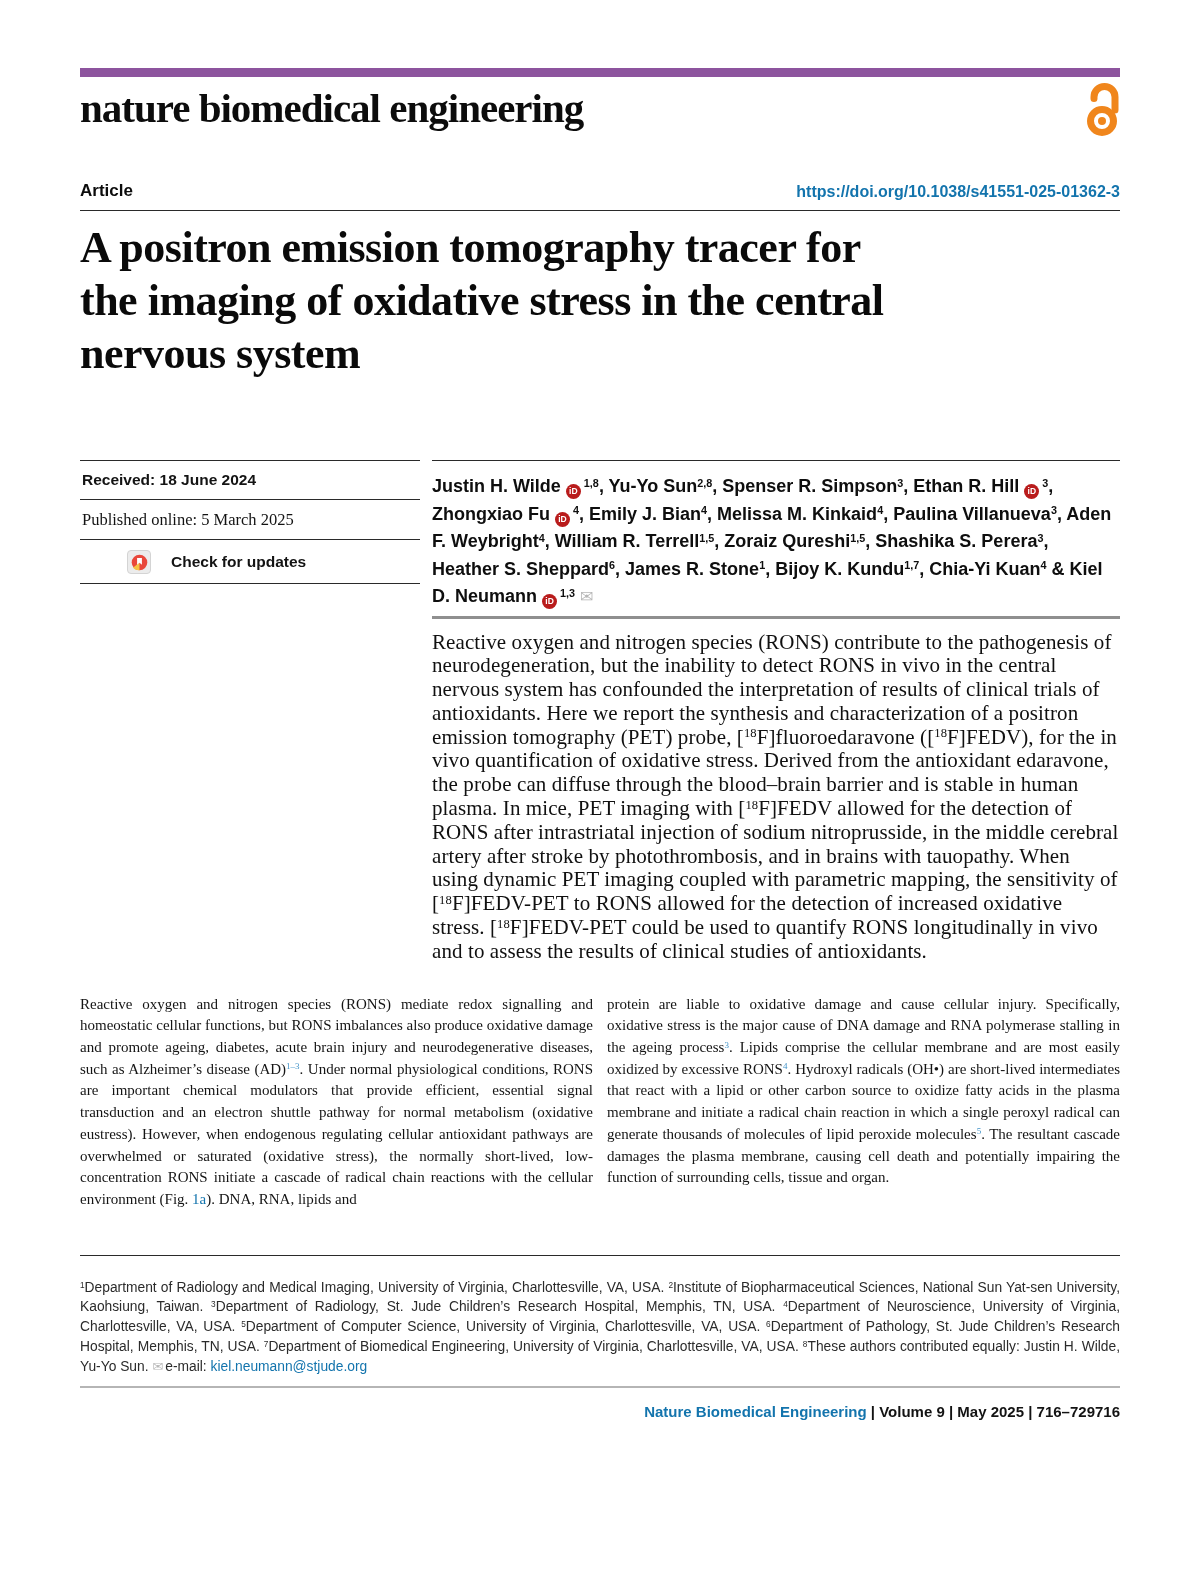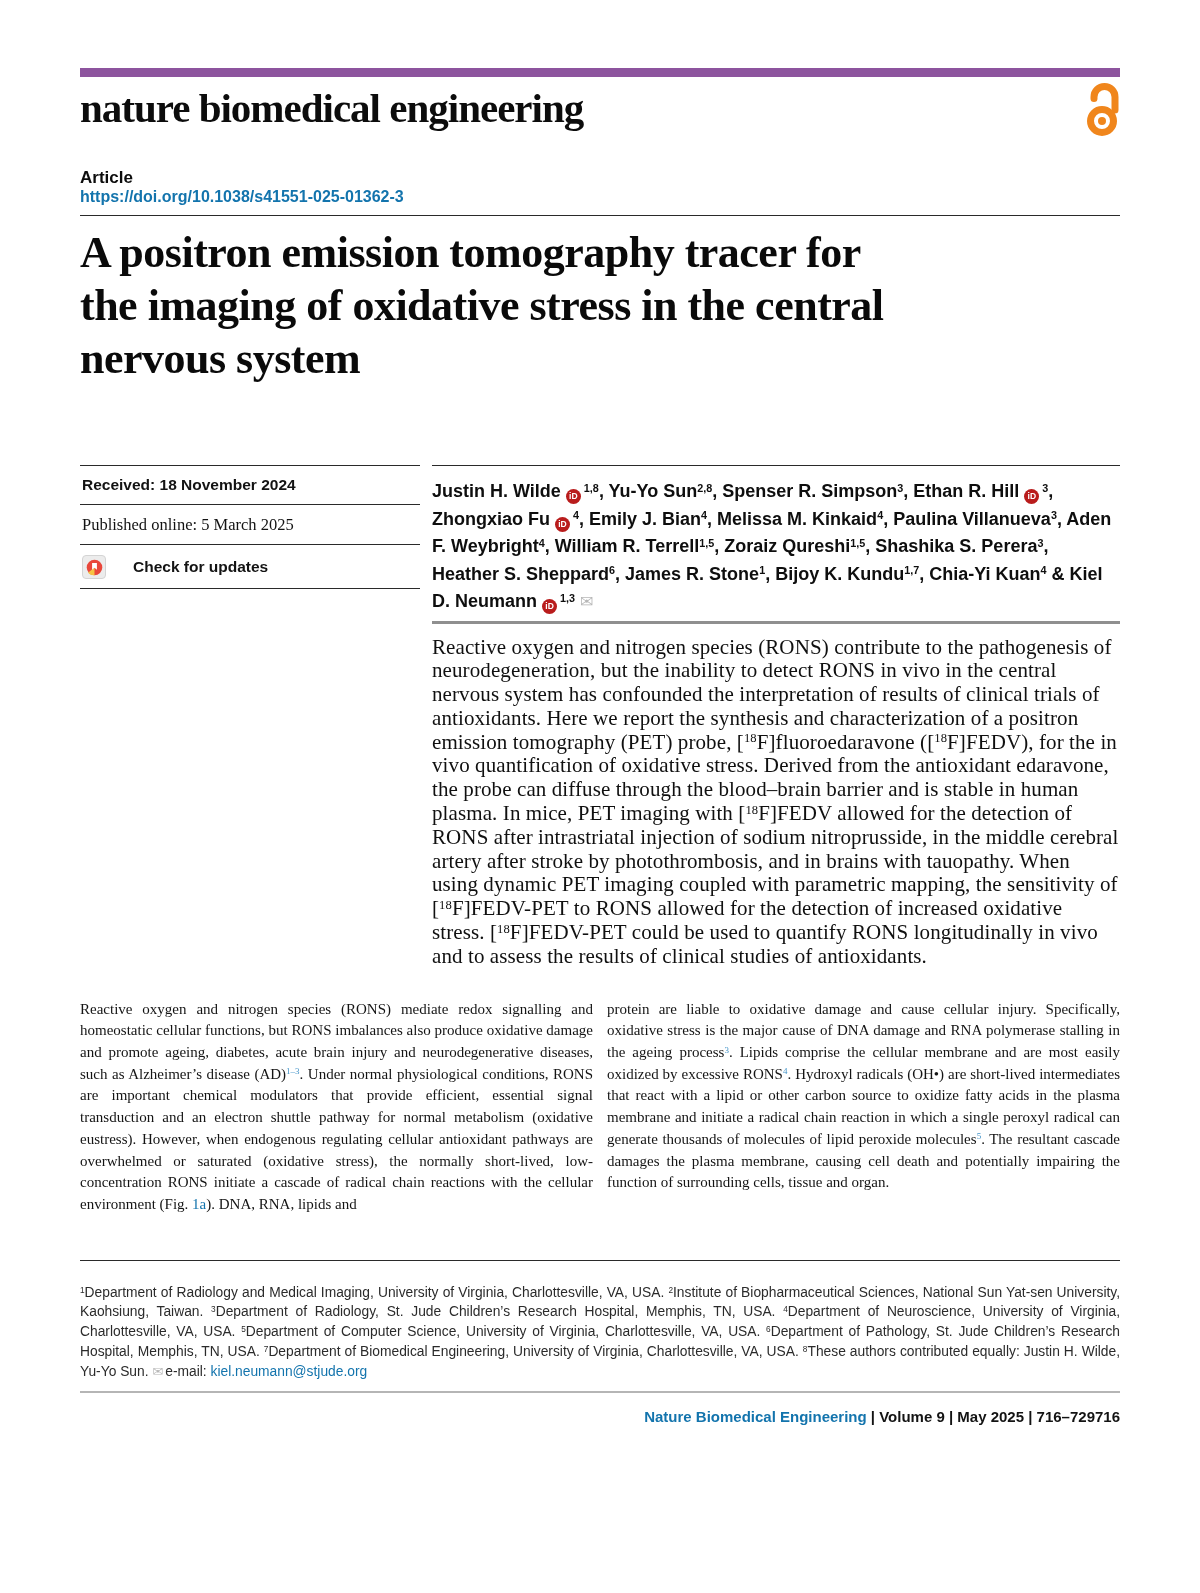--- a/index.html
+++ b/index.html
@@ -13,37 +13,37 @@
     width:1200px;height:1593px;box-sizing:border-box;
     padding:0 80px 30px 80px;position:relative;background:#fff;
     font-family:"Liberation Sans",sans-serif;color:#111;overflow:hidden;
   }
   .topbar{margin-top:68px;height:9px;background:var(--purple);}
   .wordmark{
     font-family:"Liberation Serif",serif;font-weight:700;font-size:41px;
     letter-spacing:-1px;margin-top:7px;color:#0c0c0c;
   }
   .oa-logo{position:absolute;top:80px;right:78px;color:var(--orange);}
-  .article-row{display:flex;justify-content:space-between;margin-top:36px;flex-direction:column;}
+  .article-row{display:flex;justify-content:space-between;align-items:flex-end;margin-top:49px;}
   .article-label{font-size:17px;font-weight:700;color:#0c0c0c;}
   .doi-link{font-size:16px;font-weight:700;color:var(--link);text-decoration:none;cursor:pointer;}
   .rule-dark{border:none;border-top:1.6px solid #2a2a2a;margin:9px 0 0 0;}
   .title{
     font-family:"Liberation Serif",serif;font-weight:700;font-size:44px;line-height:53px;
     letter-spacing:-0.5px;margin-top:10px;color:#0a0a0a;
   }
   .meta{display:flex;margin-top:80px;}
   .sidebar{width:340px;flex:none;}
   .sidebar-row{
     border-top:1.6px solid #2a2a2a;box-sizing:border-box;min-height:39px;
     padding:10px 2px 9px 2px;font-size:15.5px;font-weight:700;color:#131313;
   }
   .sidebar-row.serif{font-family:"Liberation Serif",serif;font-weight:400;font-size:16.5px;}
   .sidebar-row.last{border-bottom:1.6px solid #2a2a2a;}
-  .check{display:flex;align-items:center;gap:27px;cursor:pointer;}
+  .check{display:flex;align-items:center;gap:20px;cursor:pointer;margin-left:45px;}
   .crossmark{
     width:22px;height:22px;border-radius:4px;background:#ececec;border:1px solid #d4d4d4;
     display:flex;align-items:center;justify-content:center;flex:none;
   }
   .authors{
     margin-left:12px;flex:1;border-top:1.6px solid #2a2a2a;padding-top:12px;
     font-weight:700;font-size:18px;line-height:27.5px;color:#0e0e0e;
   }
   sup{font-size:60%;line-height:0;position:relative;top:-0.5em;vertical-align:baseline;}
   .orcid{
@@ -101,21 +101,21 @@
   <hr class="rule-dark">
 
   <h1 class="title" style="margin:10px 0 0 0;">
     <div>A positron emission tomography tracer for</div>
     <div>the imaging of oxidative stress in the central</div>
     <div>nervous system</div>
   </h1>
 
   <div class="meta">
     <div class="sidebar">
-      <div class="sidebar-row">Received: 18 November 2024</div>
+      <div class="sidebar-row">Received: 18 June 2024</div>
       <div class="sidebar-row serif">Published online: 5 March 2025</div>
       <div class="sidebar-row last">
         <span class="check">
           <span class="crossmark">
             <svg viewBox="0 0 24 24" width="17" height="17" aria-hidden="true">
               <circle cx="12" cy="12" r="11" fill="#e9473b"></circle>
               <path d="M12 12 L2.8 19.5 A11 11 0 0 0 12 23 Z" fill="#f6c344"></path>
               <path d="M8.6 5.5 h6.8 v9.5 l-3.4-2.6 -3.4 2.6 Z" fill="#ffffff"></path>
             </svg>
           </span>

